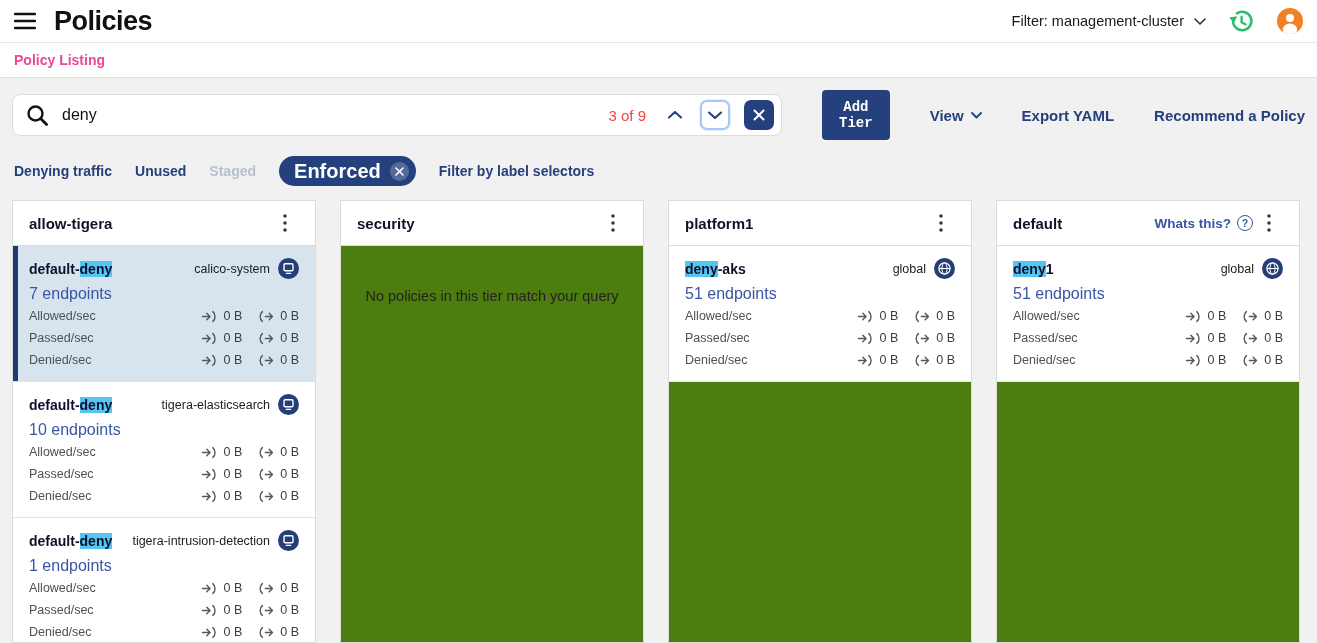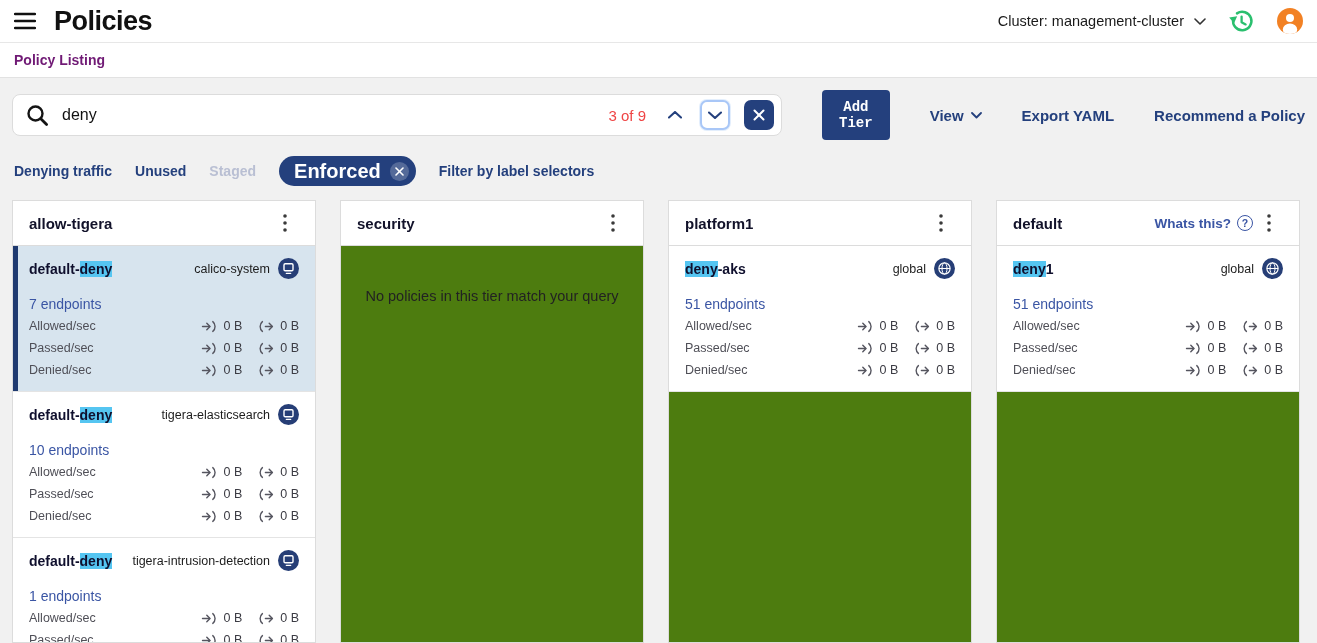--- a/index.html
+++ b/index.html
@@ -13,21 +13,21 @@
     font-family:"Liberation Sans",sans-serif;color:#1a1a1a;
   }
   
   .topbar{height:42px;display:flex;align-items:center;padding:0 14px;background:#fff;}
   .icon-btn{background:none;border:none;padding:0;display:flex;align-items:center;cursor:pointer;}
   .page-title{font-size:27px;font-weight:800;letter-spacing:-0.5px;color:#111;margin:0 0 0 18px;}
   .topbar-right{margin-left:auto;display:flex;align-items:center;gap:22px;}
   .cluster-select{display:flex;align-items:center;gap:10px;font-size:14.5px;color:#1a1a1a;cursor:pointer;}
   
   .tabs{display:flex;border-top:1px solid #e7e7e7;border-bottom:1px solid #e2e2e2;background:#fff;height:36px;}
-  .tab{display:flex;align-items:center;padding:0 14px;font-size:14px;font-weight:700;color:#701a75;cursor:pointer;position:relative;}
+  .tab{display:flex;align-items:center;padding:0 14px;font-size:14px;font-weight:700;color:#ec4899;cursor:pointer;position:relative;}
   .tab.active{color:#1a1a1a;}
   .tab.active::after{content:"";position:absolute;left:0;right:0;bottom:-1px;height:3px;background:var(--orange);}
   
   .content{height:565px;background:#f1f1f1;padding:12px 12px 0;display:flex;flex-direction:column;overflow:hidden;}
   .toolbar{display:flex;align-items:center;flex:none;}
   .searchbox{width:833px;height:42px;background:#fff;border:1px solid #dcdcdc;border-radius:8px;
     display:flex;align-items:center;padding:0 7px 0 12px;gap:10px;}
   .searchbox input{border:none;outline:none;flex:1;font-size:16px;font-weight:500;color:#111;
     font-family:"Liberation Sans",sans-serif;background:transparent;min-width:0;}
   .result-count{font-size:15px;color:#ef4444;white-space:nowrap;margin-right:4px;}
@@ -63,21 +63,21 @@
   .empty-message{text-align:center;margin-top:42px;font-size:14.5px;color:#222;padding:0 10px;}
   
   .policy-card{padding:12px 16px 10px;border-bottom:1px solid #e4e4e4;background:#fff;cursor:pointer;}
   .policy-card.selected{background:var(--sel-bg);box-shadow:inset 5px 0 0 #1f3a70;}
   .card-top{display:flex;align-items:center;}
   .policy-name{font-size:14px;font-weight:700;color:#0f0f2d;}
   .policy-name .hl{background:var(--hl);}
   .scope{margin-left:auto;display:flex;align-items:center;gap:8px;}
   .scope-label{font-size:12.5px;color:#1c1c1c;}
   .scope-icon{display:flex;}
-  .endpoints{display:inline-block;margin-top:17px;font-size:14px;color:var(--link-blue);text-decoration:none;}
+  .endpoints{display:inline-block;margin-top:6px;font-size:16px;color:var(--link-blue);text-decoration:none;}
   .metrics{margin-top:2px;}
   .metric-row{display:flex;align-items:center;height:22px;}
   .metric-label{font-size:12.5px;color:#4f4f57;}
   .metric-values{margin-left:auto;display:flex;gap:16px;}
   .metric-val{display:flex;align-items:center;gap:5px;font-size:12.5px;color:#3b3b43;}
 </style>
 </head>
 <body>
 
 <header class="topbar">
@@ -86,21 +86,21 @@
       <g stroke="#111" stroke-width="2.4" stroke-linecap="round">
         <line x1="1" y1="2" x2="21" y2="2"></line>
           <line x1="1" y1="9" x2="21" y2="9"></line>
           <line x1="1" y1="16" x2="21" y2="16"></line>
       </g>
     </svg>
   </button>
   <h1 class="page-title">Policies</h1>
   <div class="topbar-right">
     <div class="cluster-select">
-      <span>Cluster: management-cluster</span>
+      <span>Filter: management-cluster</span>
       <svg width="12" height="7" viewBox="0 0 12 7">
         <polyline points="1,1 6,6 11,1" fill="none" stroke="#333" stroke-width="1.6" stroke-linecap="round" stroke-linejoin="round"></polyline>
       </svg>
     </div>
     <button class="icon-btn">
       <svg width="27" height="27" viewBox="0 0 27 27">
         <path d="M5.2 11.2 A9.2 9.2 0 1 0 9.0 5.4" fill="none" stroke="#2abf6e" stroke-width="2.5" stroke-linecap="round"></path>
         <polygon points="1.2,9.6 9.2,8.2 6.0,15.2" fill="#2abf6e"></polygon>
         <path d="M13.6 8.6 V14.2 L17.6 16.4" fill="none" stroke="#2abf6e" stroke-width="2.3" stroke-linecap="round" stroke-linejoin="round"></path>
       </svg>

